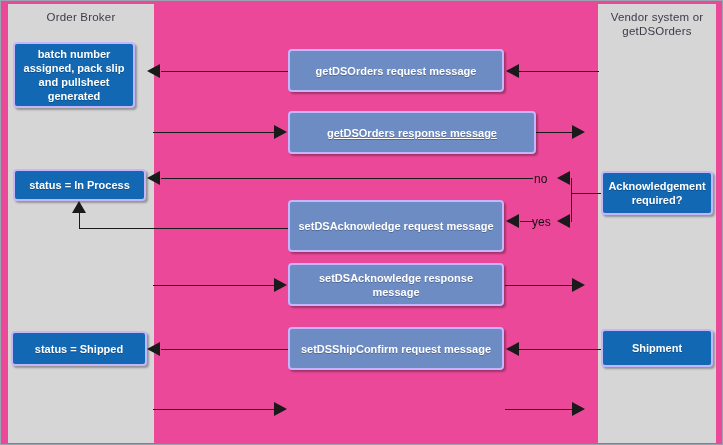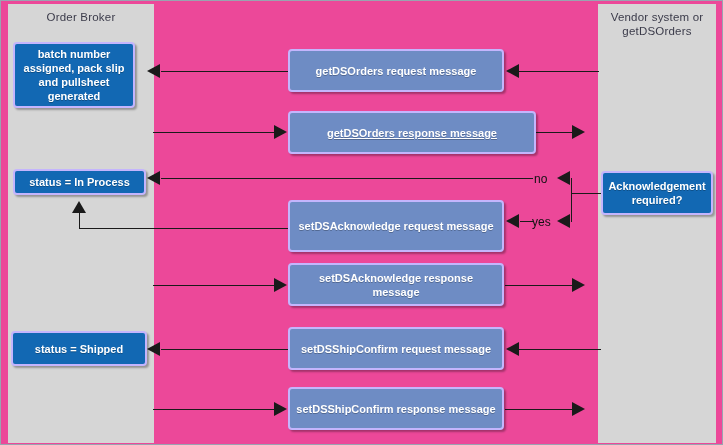--- a/index.html
+++ b/index.html
@@ -133,21 +133,21 @@
   <div class="arrow left" style="left:556px; top:170px;"></div>
   <div class="edge-label" style="left:533px; top:171px;">no</div>
   <div class="hline" style="left:160px; top:177px; width:372px;"></div>
   <div class="arrow left" style="left:146px; top:170px;"></div>
 
   <div class="arrow left" style="left:556px; top:213px;"></div>
   <div class="edge-label" style="left:531px; top:214px;">yes</div>
   <div class="hline" style="left:519px; top:220px; width:14px;"></div>
   <div class="arrow left" style="left:505px; top:213px;"></div>
 
-  <div class="node dark" style="left:12px; top:168px; width:133px; height:26px;">status = In Process</div>
+  <div class="node dark" style="left:12px; top:168px; width:133px; height:32px;">status = In Process</div>
 
   <div class="node dark" style="left:600px; top:170px; width:112px; height:44px;">Acknowledgement required?</div>
 
   <div class="node light" style="left:287px; top:199px; width:216px; height:52px;">setDSAcknowledge request message</div>
 
   <div class="hline" style="left:78px; top:227px; width:209px;"></div>
   <div class="vline" style="left:78px; top:212px; height:16px;"></div>
   <div class="arrow up" style="left:71px; top:200px;"></div>
 
   <div class="hline" style="left:152px; top:284px; width:122px;"></div>
@@ -161,22 +161,22 @@
   <div class="hline" style="left:518px; top:348px; width:82px;"></div>
   <div class="arrow left" style="left:505px; top:341px;"></div>
 
   <div class="hline" style="left:160px; top:348px; width:127px;"></div>
   <div class="arrow left" style="left:146px; top:341px;"></div>
 
   <div class="node dark" style="left:10px; top:330px; width:136px; height:35px;">status = Shipped</div>
 
   <div class="node light" style="left:287px; top:326px; width:216px; height:43px;">setDSShipConfirm request message</div>
 
+  <div class="node dark" style="left:600px; top:328px; width:112px; height:38px;">Shipment</div>
 
   <div class="hline" style="left:152px; top:408px; width:122px;"></div>
   <div class="arrow right" style="left:273px; top:401px;"></div>
 
   <div class="hline" style="left:504px; top:408px; width:68px;"></div>
   <div class="arrow right" style="left:571px; top:401px;"></div>
 
-  <div class="node light" style="left:287px; top:386px; width:216px; height:43px;">setDSShipConfirm response message</div>
 
 </div>
 
 </body></html>

